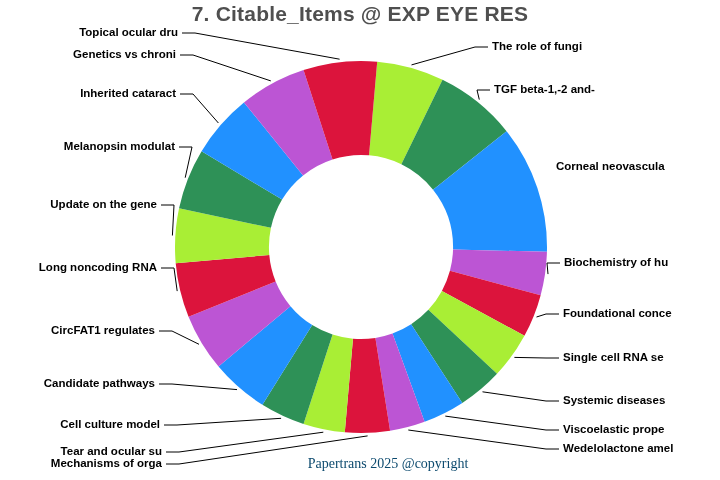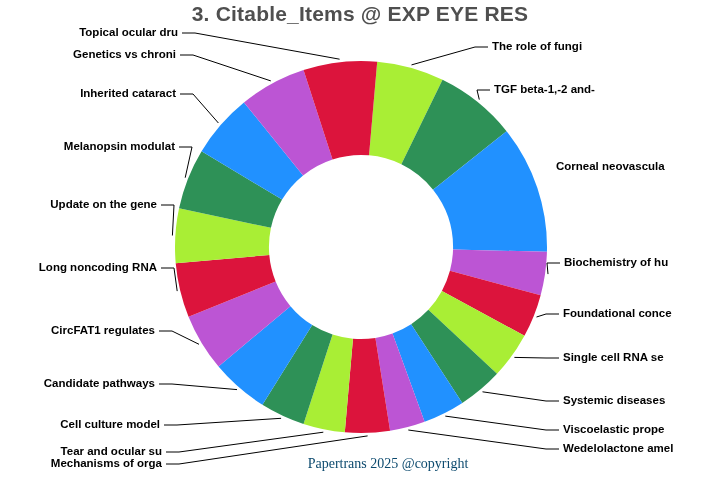--- a/index.html
+++ b/index.html
@@ -36,21 +36,21 @@
     font-size:11.5px;
     font-weight:bold;
     fill:#000000;
   }
   .leader{fill:none;stroke:#000000;stroke-width:1;}
 </style>
 </head>
 <body>
 
 <div id="stage">
-  <h1 id="chart-title">3. Citable_Items @ EXP EYE RES</h1>
+  <h1 id="chart-title">7. Citable_Items @ EXP EYE RES</h1>
   <svg id="donut-svg" width="720" height="480" viewBox="0 0 720 480">
     <g id="slices-group">
         <path d="M 377.21 61.71 A 186 186 0 0 1 442.54 79.82 L 401.36 164.25 A 92.07 92.07 0 0 0 369.02 155.28 Z" fill="#A9EE35"></path>
         <path d="M 442.54 79.82 A 186 186 0 0 1 506.57 131.21 L 433.05 189.69 A 92.07 92.07 0 0 0 401.36 164.25 Z" fill="#2E9157"></path>
         <path d="M 506.57 131.21 A 186 186 0 0 1 546.94 251.87 L 453.04 249.41 A 92.07 92.07 0 0 0 433.05 189.69 Z" fill="#2191FF"></path>
         <path d="M 546.94 251.87 A 186 186 0 0 1 540.66 295.14 L 449.93 270.83 A 92.07 92.07 0 0 0 453.04 249.41 Z" fill="#BC55D4"></path>
         <path d="M 540.66 295.14 A 186 186 0 0 1 524.46 335.75 L 441.91 290.93 A 92.07 92.07 0 0 0 449.93 270.83 Z" fill="#DC143C"></path>
         <path d="M 524.46 335.75 A 186 186 0 0 1 497.03 373.85 L 428.34 309.79 A 92.07 92.07 0 0 0 441.91 290.93 Z" fill="#A9EE35"></path>
         <path d="M 497.03 373.85 A 186 186 0 0 1 462.30 402.99 L 411.14 324.22 A 92.07 92.07 0 0 0 428.34 309.79 Z" fill="#2E9157"></path>
         <path d="M 462.30 402.99 A 186 186 0 0 1 424.62 421.78 L 392.49 333.52 A 92.07 92.07 0 0 0 411.14 324.22 Z" fill="#2191FF"></path>

